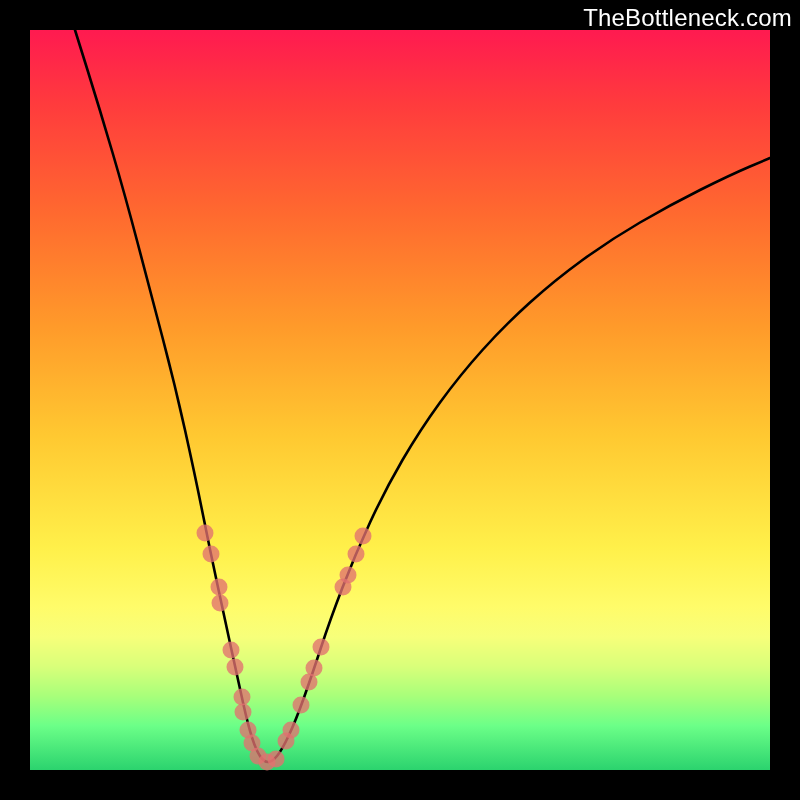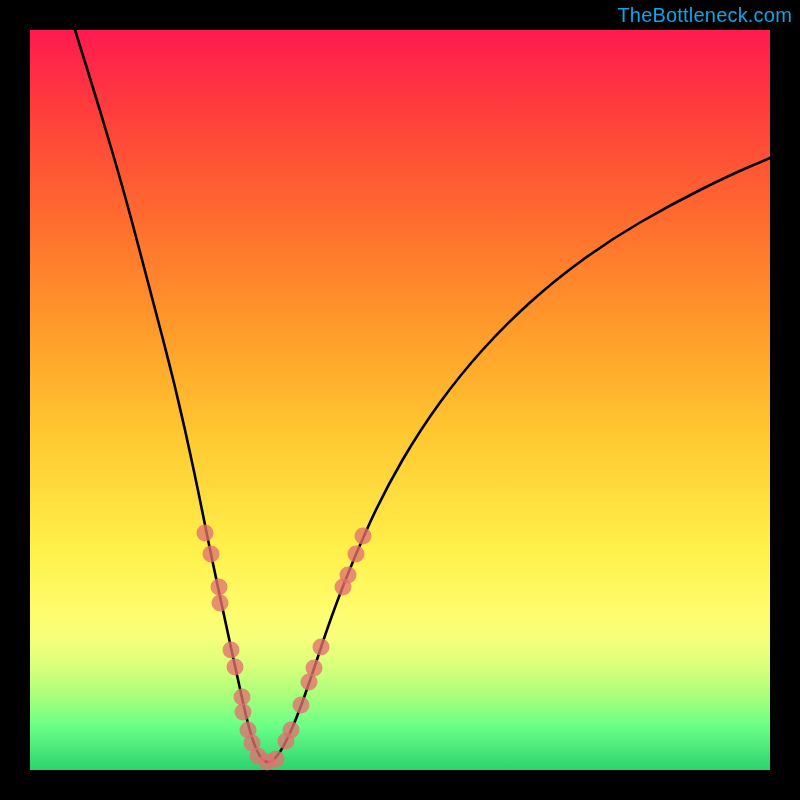--- a/index.html
+++ b/index.html
@@ -37,22 +37,22 @@
       #d9ff7a 86%,
       #a8ff7a 90%,
       #6cff88 94%,
       #2bd36e 100%
     );
   }
   .watermark {
     position: absolute;
     top: 4px;
     right: 8px;
-    color: #0ea5e9;
-    font-size: 20px;
+    color: #ffffff;
+    font-size: 24px;
     font-weight: 500;
     letter-spacing: 0.2px;
     z-index: 10;
   }
   svg.curve {
     position: absolute;
     left: 0;
     top: 0;
     width: 740px;
     height: 740px;

